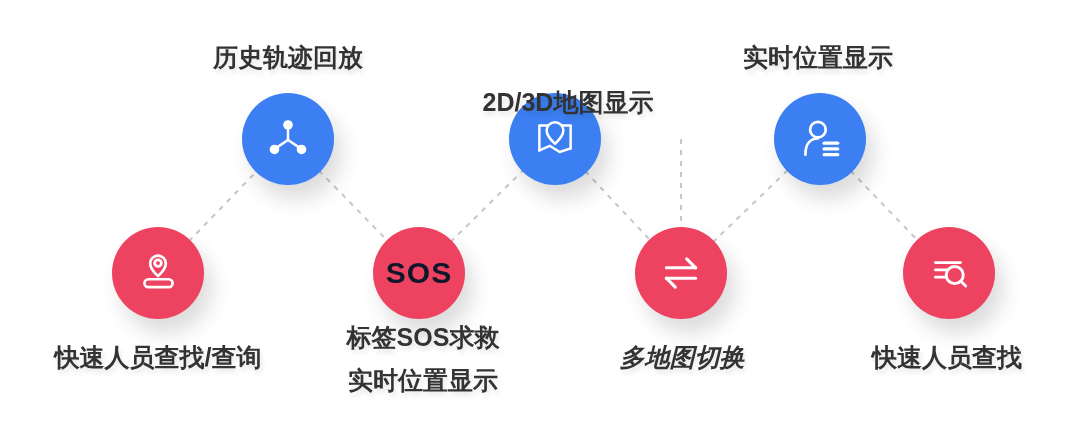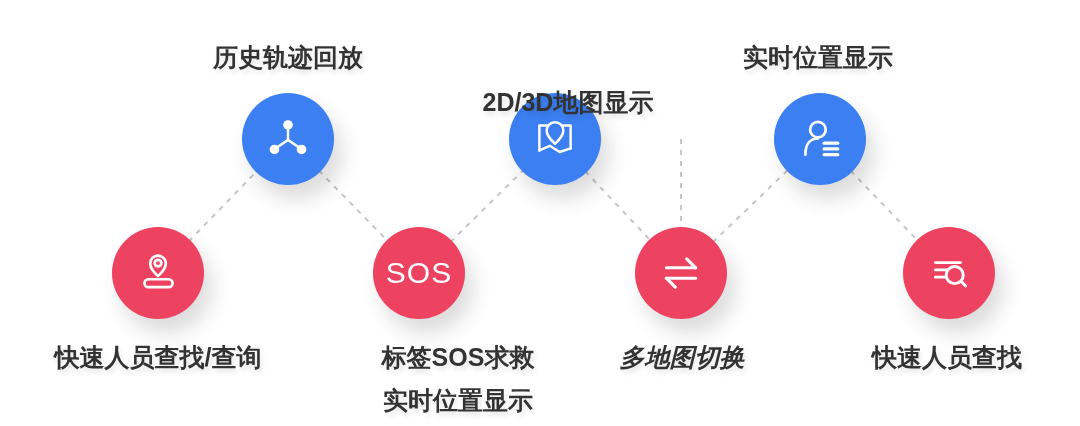--- a/index.html
+++ b/index.html
@@ -15,35 +15,35 @@
   }
   .blue{background:#3b7ff2;}
   .red{background:#ee4360;}
   .label{
     position:absolute;z-index:3;transform:translateX(-50%);
     font-weight:bold;font-size:25px;color:#333333;line-height:1.72;
     white-space:nowrap;text-align:center;
     text-shadow:2px 4px 5px rgba(0,0,0,0.10);
   }
   .sos-text{
-    color:#ffffff;font-weight:normal;font-size:30px;letter-spacing:1px;
+    color:#0f172a;font-weight:bold;font-size:30px;letter-spacing:1px;
     font-family:"Liberation Sans","DejaVu Sans",sans-serif;
   }
   
   .c-realtime{left:112px;top:227px;}
   .c-history{left:242px;top:93px;}
   .c-sos{left:373px;top:227px;}
   .c-map{left:509px;top:93px;}
   .c-switch{left:635px;top:227px;}
   .c-person{left:774px;top:93px;}
   .c-search{left:903px;top:227px;}
   
   .l-realtime{left:158px;top:336px;}
   .l-history{left:288px;top:36px;}
-  .l-sos{left:423px;top:336px;margin-left:35px;}
+  .l-sos{left:423px;top:316px;}
   .l-map{left:568px;top:36px;margin-top:45px;}
   .l-switch{left:682px;top:336px;font-style:italic;}
   .l-person{left:818px;top:36px;}
   .l-search{left:947px;top:336px;}
   .icon-svg{display:block;}
 </style>
 </head>
 <body>
 
 <div class="canvas">

